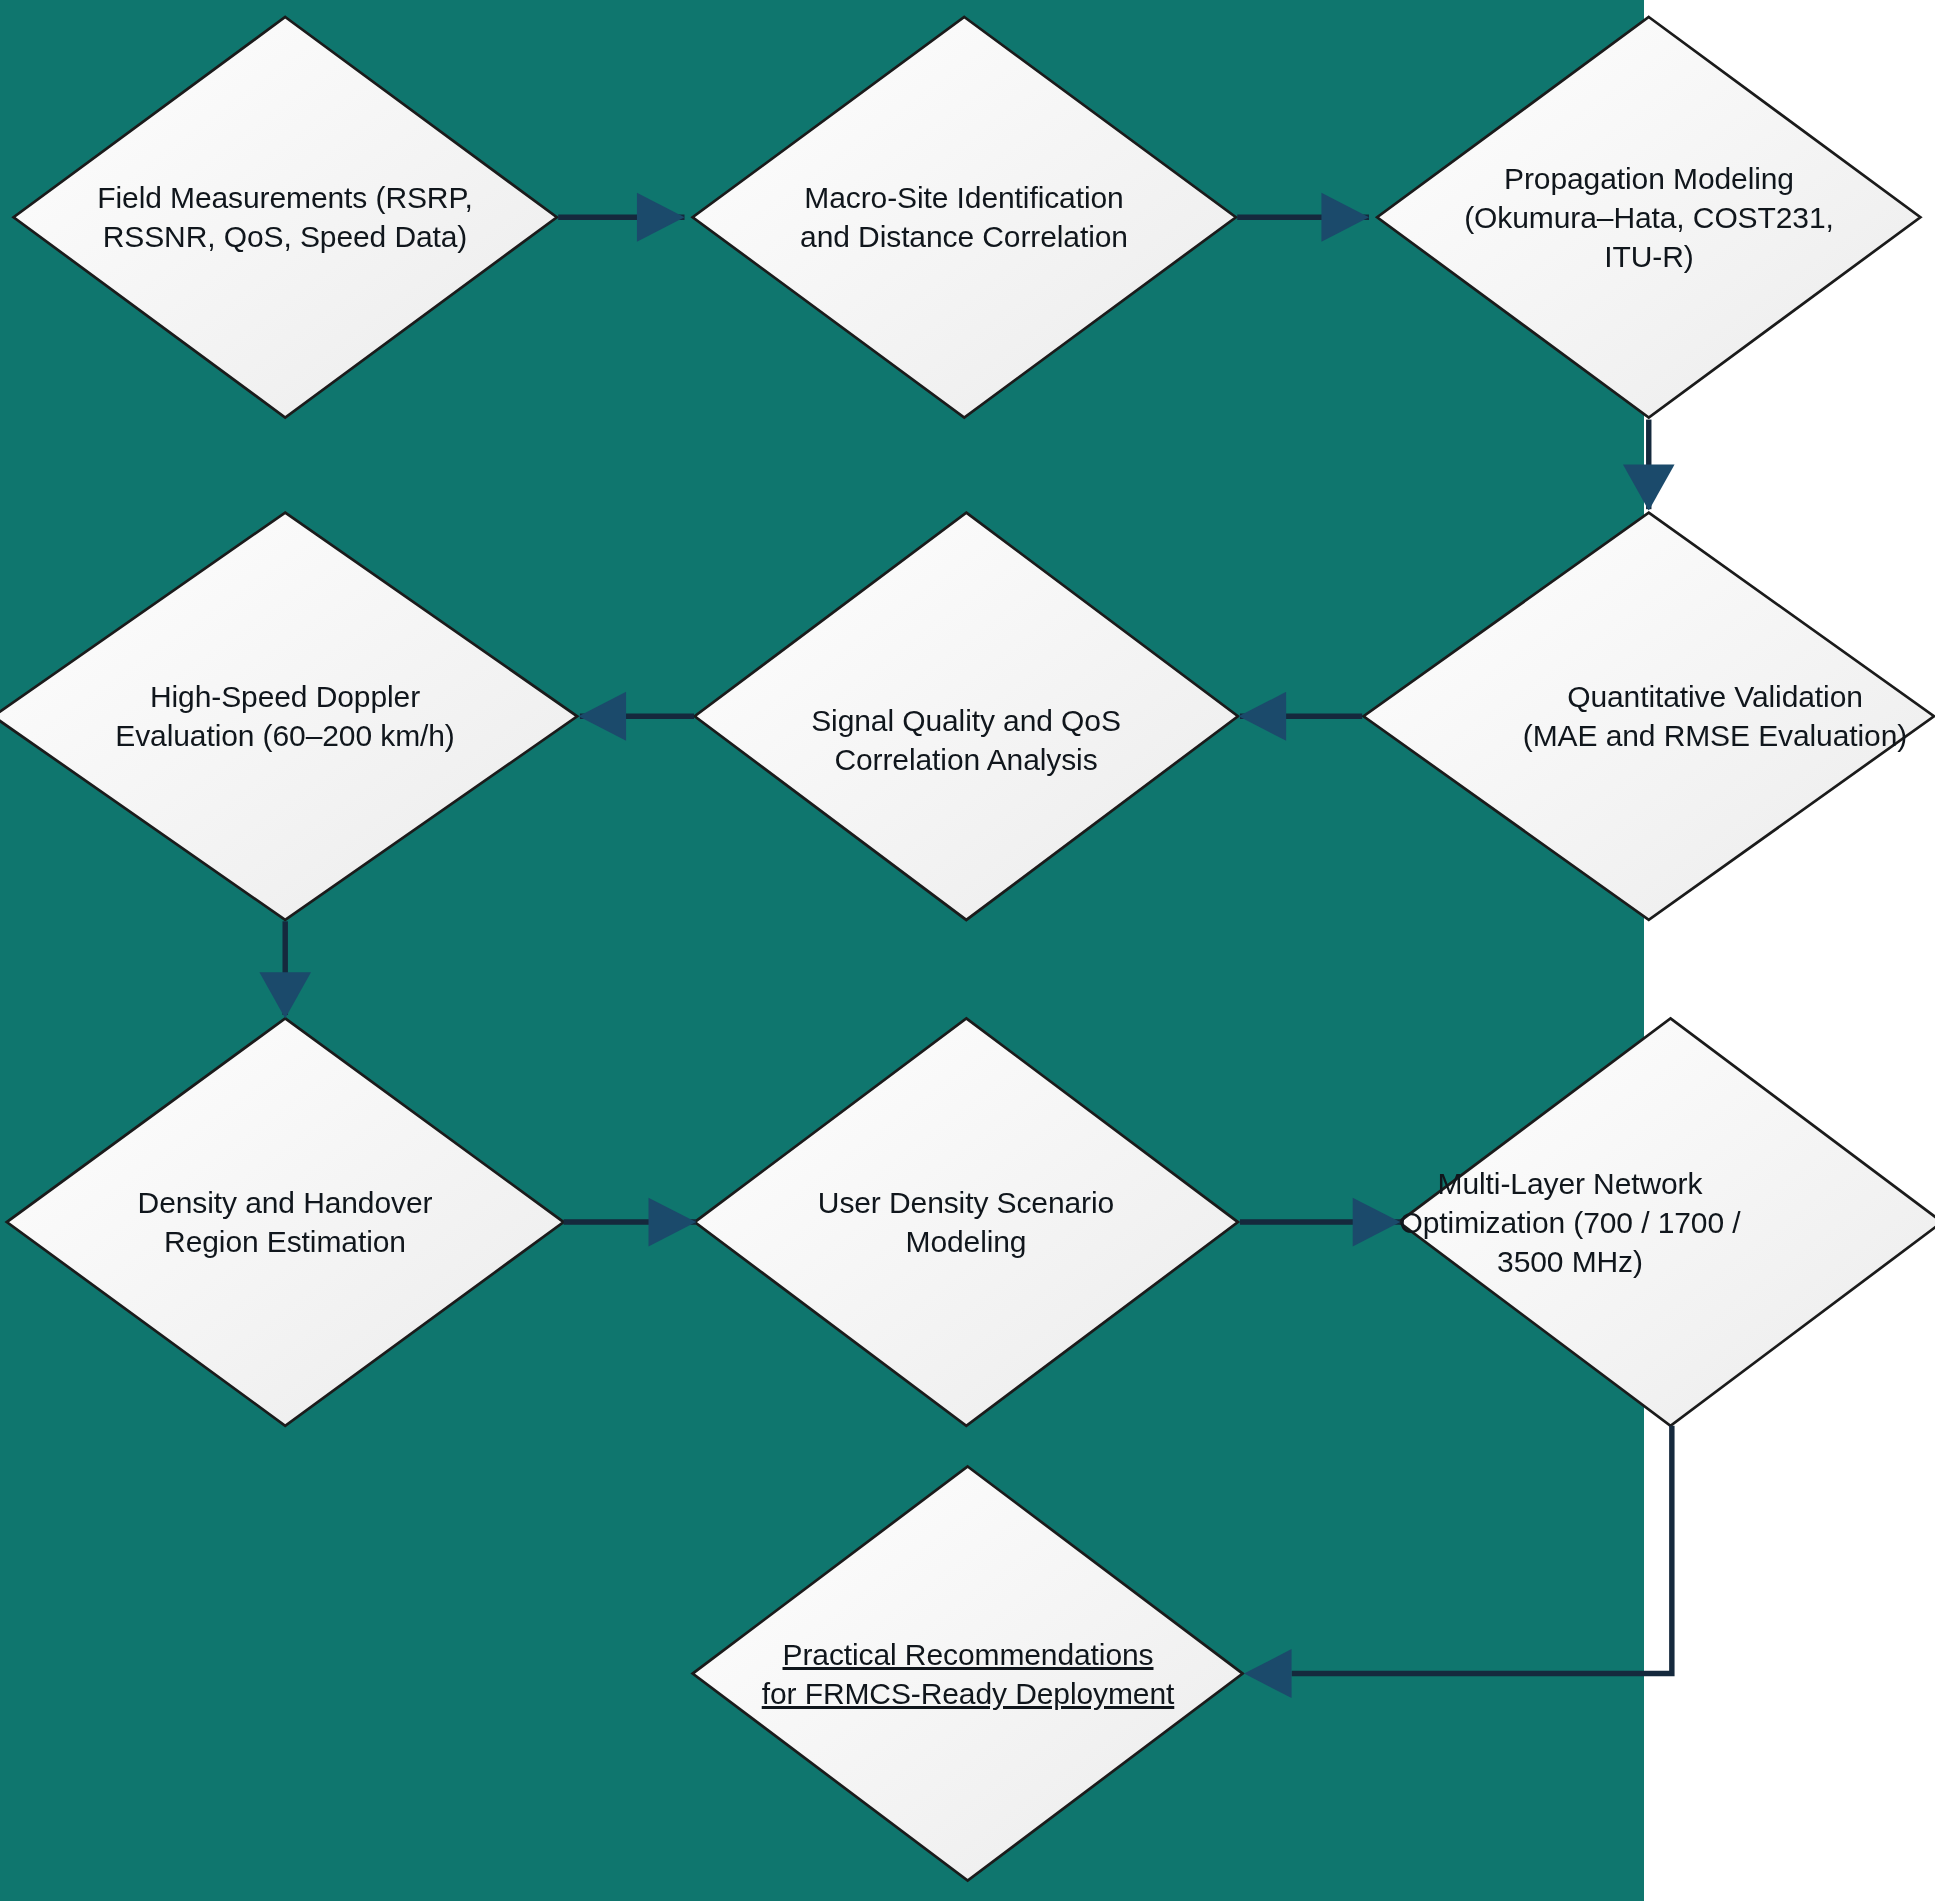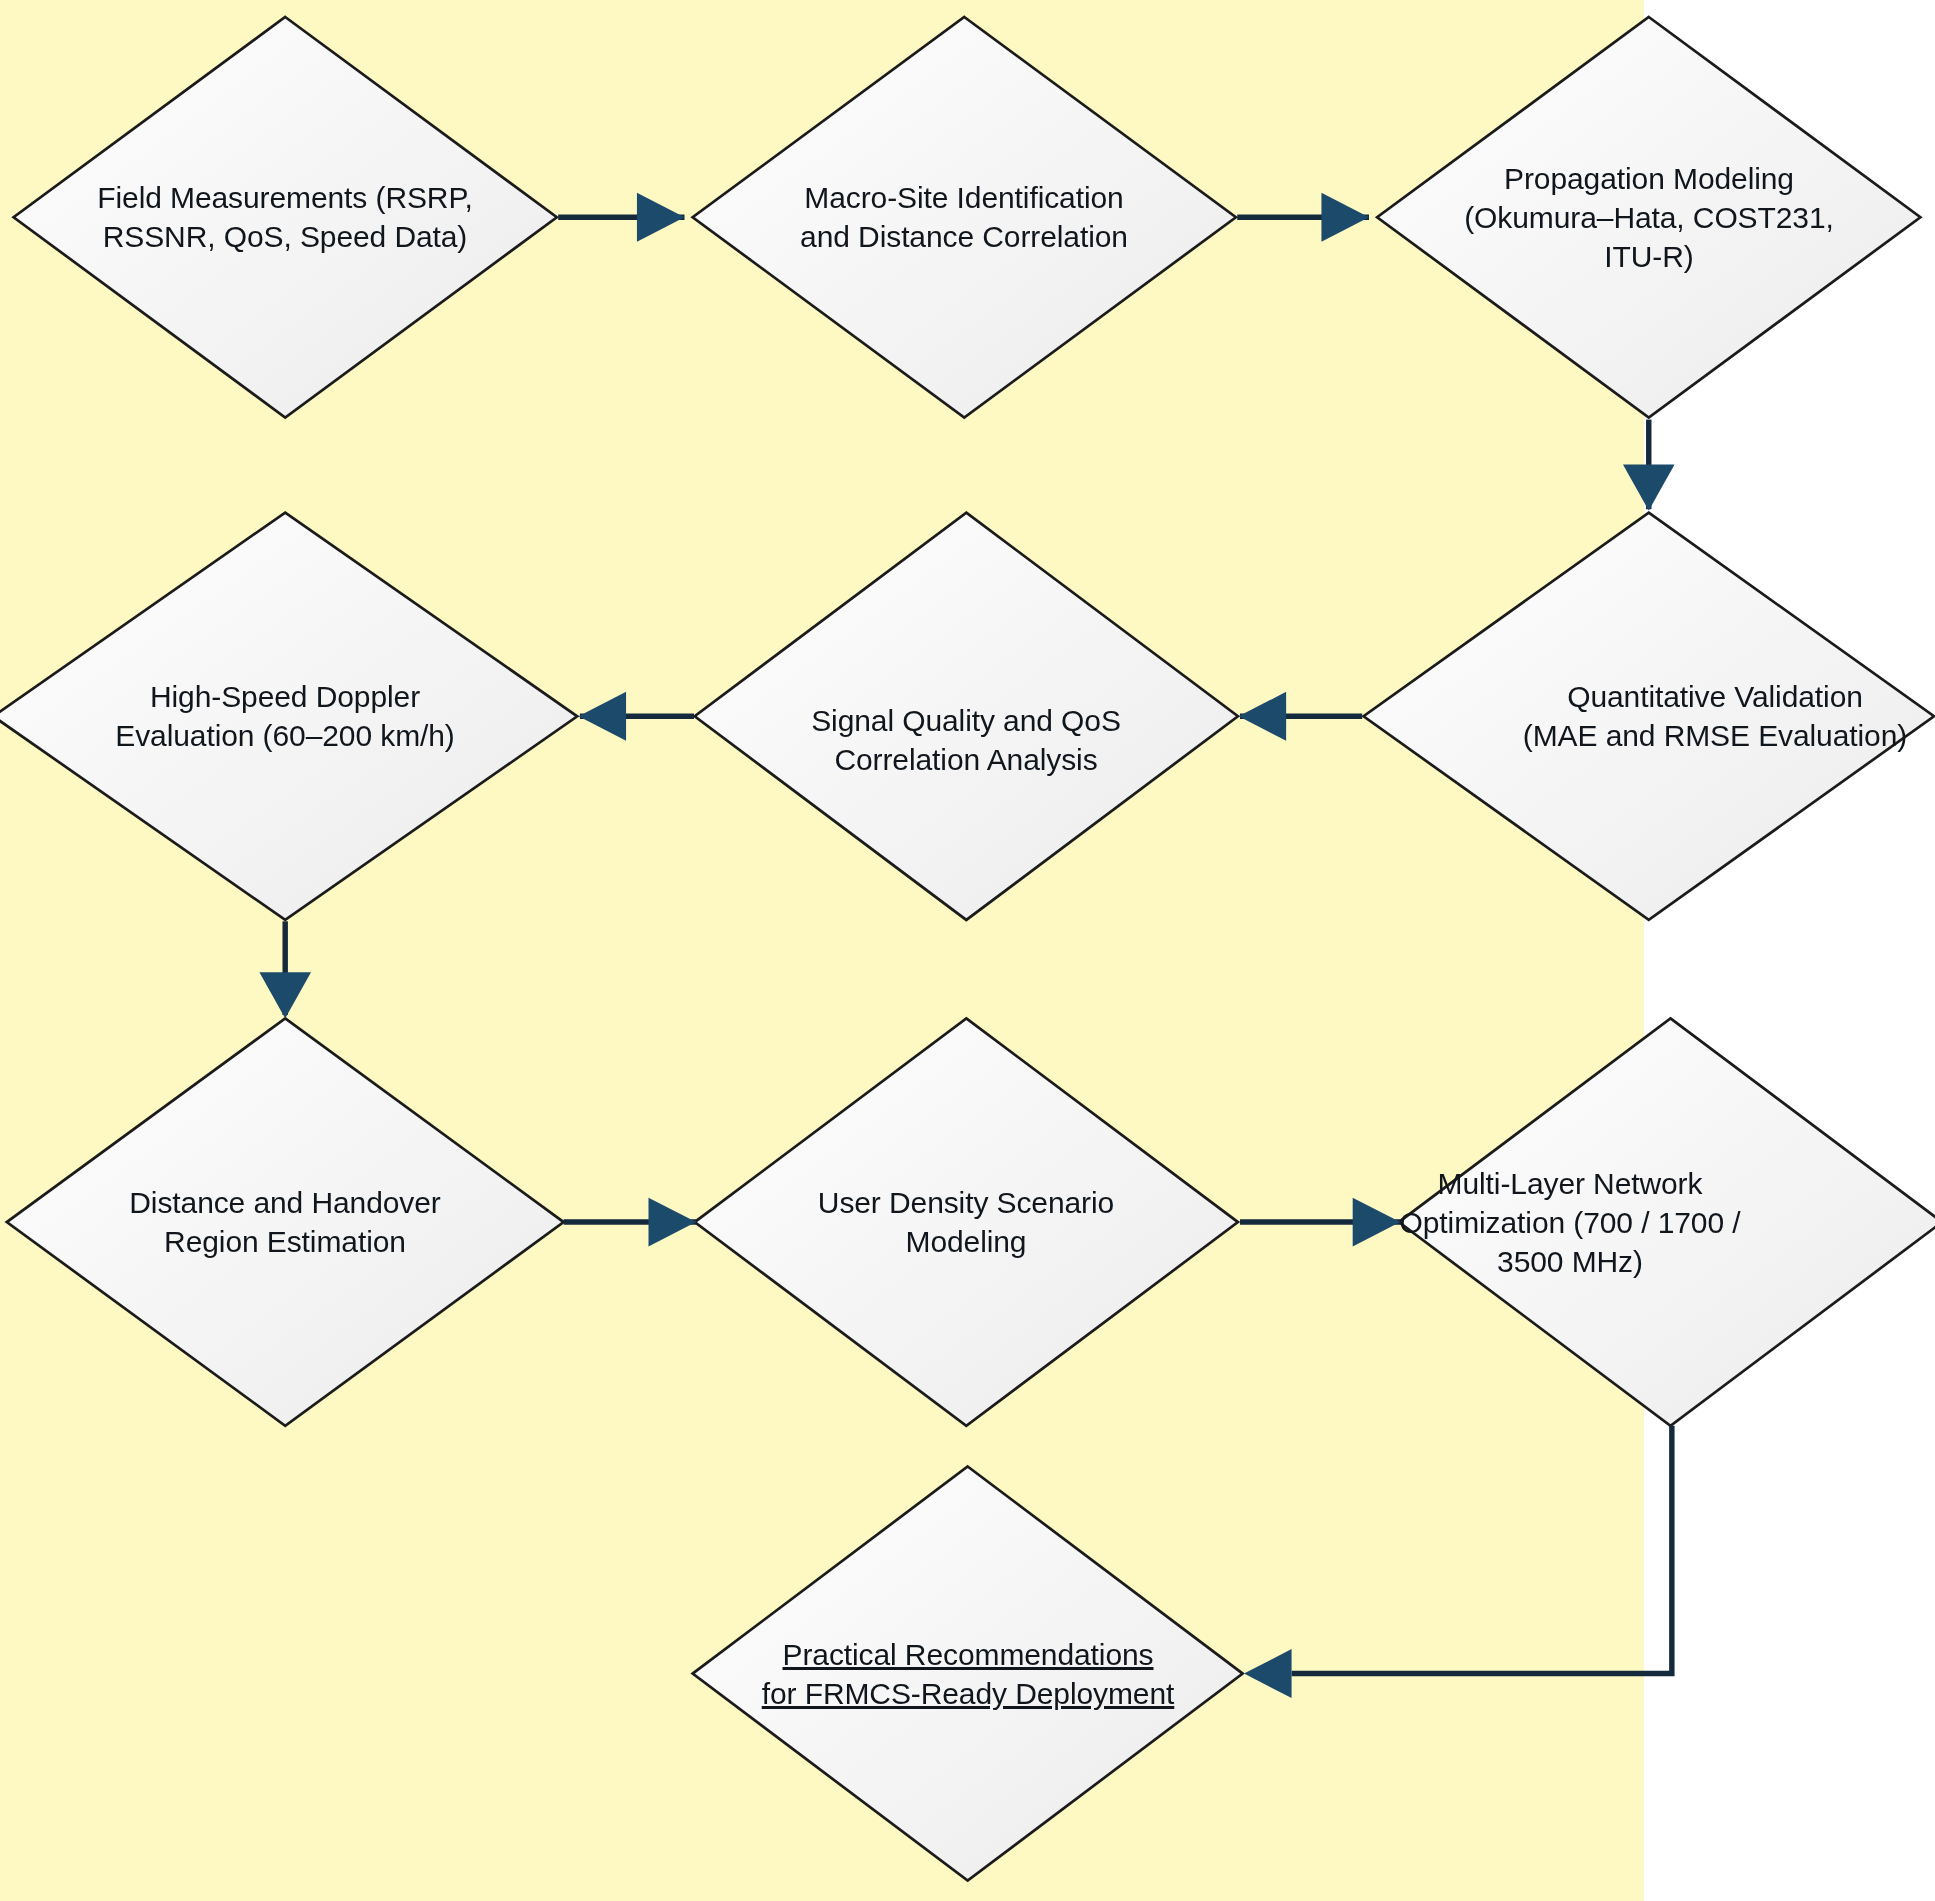--- a/index.html
+++ b/index.html
@@ -2,21 +2,21 @@
 <html style="font-size:11px"><head>
 <meta charset="utf-8">
 <title>Methodology Flowchart</title>
 <style>
   html,body{margin:0;padding:0;background:#ffffff;}
   body{
     width:1936px;height:1901px;
     font-family:"Liberation Sans","DejaVu Sans",sans-serif;
     overflow:hidden;
   }
-  #flow-root{position:relative;width:1644px;height:1901px;background:#fef9c3;}
+  #flow-root{position:relative;width:1644px;height:1901px;background:#0f766e;}
   svg#flow-canvas{position:absolute;left:0;top:0;width:1936px;height:1901px;display:block;}
   .node-shape{
     fill:url(#diamondGrad);
     stroke:#1b1b1b;
     stroke-width:4;
     stroke-linejoin:miter;
   }
   .edge-line{
     fill:none;
     stroke:#15293d;
@@ -110,21 +110,21 @@
 and Distance Correlation</div>
       <div class="node-label" style="left: 1649px; top: 217px; width: 475px;">Propagation Modeling
 (Okumura–Hata, COST231,
 ITU-R)</div>
       <div class="node-label" style="left: 285px; top: 716px; width: 511px;">High-Speed Doppler
 Evaluation (60–200 km/h)</div>
       <div class="node-label" style="left: 966px; top: 716px; width: 475px; margin-top: 24px;">Signal Quality and QoS
 Correlation Analysis</div>
       <div class="node-label" style="left: 1715px; top: 716px; width: 499px;">Quantitative Validation
 (MAE and RMSE Evaluation)</div>
-      <div class="node-label" style="left: 285px; top: 1222px; width: 487px;">Distance and Handover
+      <div class="node-label" style="left: 285px; top: 1222px; width: 487px;">Density and Handover
 Region Estimation</div>
       <div class="node-label" style="left: 966px; top: 1222px; width: 475px;">User Density Scenario
 Modeling</div>
       <div class="node-label" style="left: 1570px; top: 1222px; width: 475px;">Multi-Layer Network
 Optimization (700 / 1700 /
 3500 MHz)</div>
       <div class="node-label" style="left: 968px; top: 1674px; width: 481px; text-decoration: underline;">Practical Recommendations
 for FRMCS-Ready Deployment</div>
     </div>
 

